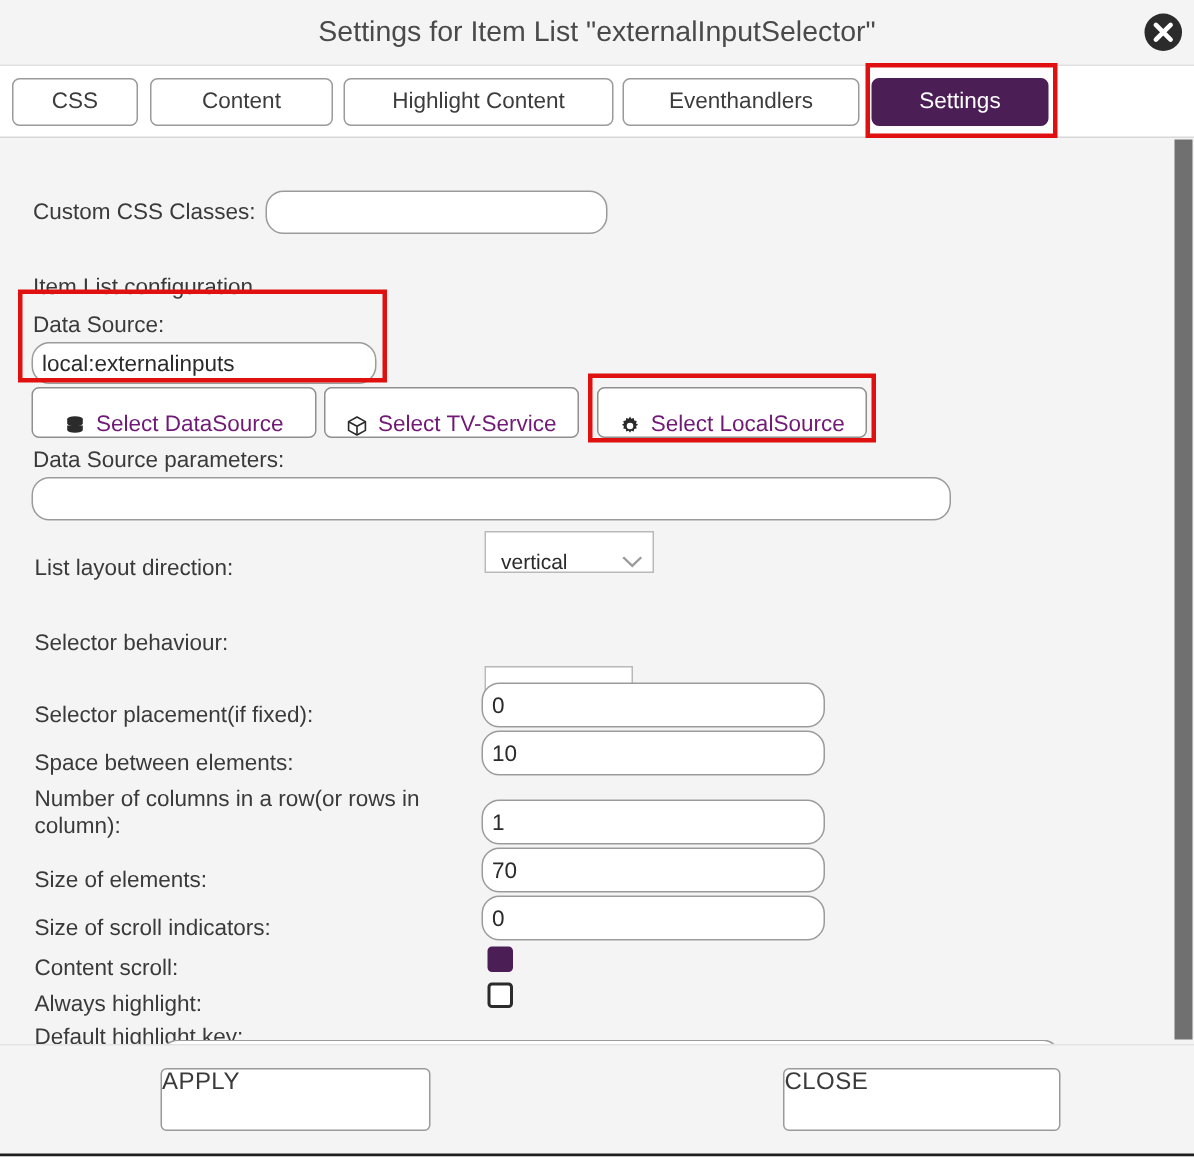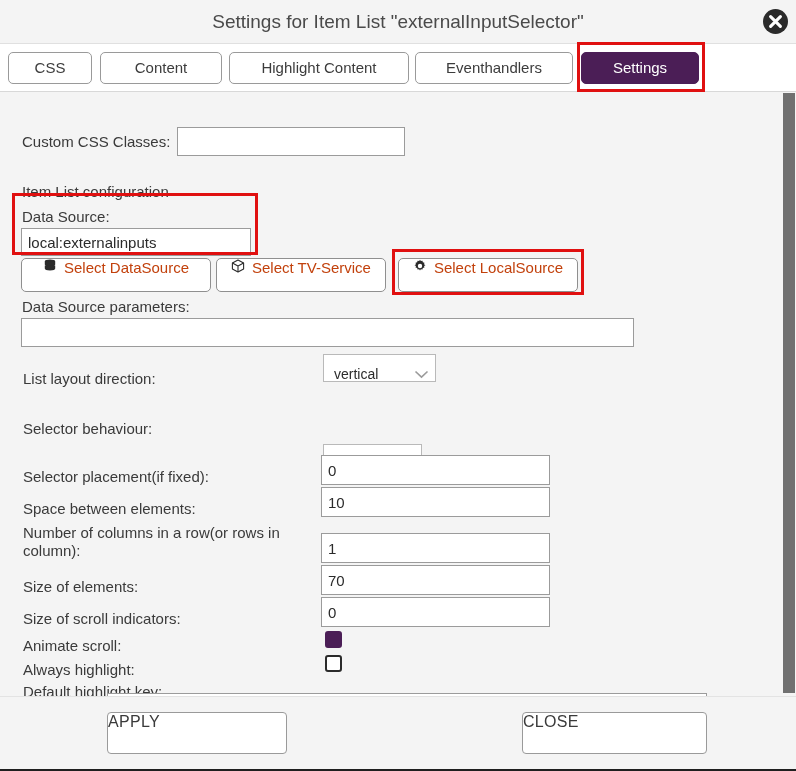--- a/index.html
+++ b/index.html
@@ -96,45 +96,45 @@
 
   .txtinput {
     position: absolute;
     border: 1px solid #9b9b9b;
     background: #ffffff;
     font-size: 15px;
     color: #2b2b2b;
     font-family: "Liberation Sans", sans-serif;
     padding: 0 6px;
     outline: none;
-    border-radius: 0;
+    border-radius: 12px;
   }
   .underline-input {
     position: absolute;
     border: none;
     border-bottom: 1px solid #8a8a8a;
     background: transparent;
     font-size: 15px;
     color: #2b2b2b;
     font-family: "Liberation Sans", sans-serif;
     outline: none;
     padding: 0 2px;
   }
 
   .srcbtn {
     position: absolute;
     height: 34px;
     border: 1px solid #8f8f8f;
     border-radius: 5px;
     background: #ffffff;
-    color: #c2410c;
+    color: #701a75;
     font-size: 15px;
     cursor: pointer;
     display: flex;
-    align-items: flex-start;
+    align-items: flex-end;
     justify-content: center;
     gap: 7px;
     white-space: nowrap;
     font-family: "Liberation Sans", sans-serif;
   }
   .srcbtn svg { flex: none; display: block; }
 
   .ddl {
     position: absolute;
     height: 28px;
@@ -291,21 +291,21 @@
 
     <div class="lbl wrap" style="left:23px; top:432px; width:290px;">Number of columns in a row(or rows in column):</div>
     <input class="txtinput" style="left: 321px; top: 441px; width: 229px; height: 30px;" value="1">
 
     <div class="lbl" style="left:23px; top:486px;">Size of elements:</div>
     <input class="txtinput" style="left: 321px; top: 473px; width: 229px; height: 30px;" value="70">
 
     <div class="lbl" style="left:23px; top:518px;">Size of scroll indicators:</div>
     <input class="txtinput" style="left: 321px; top: 505px; width: 229px; height: 30px;" value="0">
 
-    <div class="lbl" style="left:23px; top:545px;">Animate scroll:</div>
+    <div class="lbl" style="left:23px; top:545px;">Content scroll:</div>
     <div class="cbx checked" style="left:325px; top:539px;"></div>
 
     <div class="lbl" style="left:23px; top:569px;">Always highlight:</div>
     <div class="cbx" style="left:325px; top:563px;"></div>
 
     <div class="lbl" style="left:23px; top:591px;">Default highlight key:</div>
     <input class="underline-input" style="left: 21px; top: 588px; width: 614px; height: 22px;" value="">
 
     <div class="txtinput" style="left:107px; top:601px; width:600px; height:30px; border-bottom:none;"></div>
   </div>

